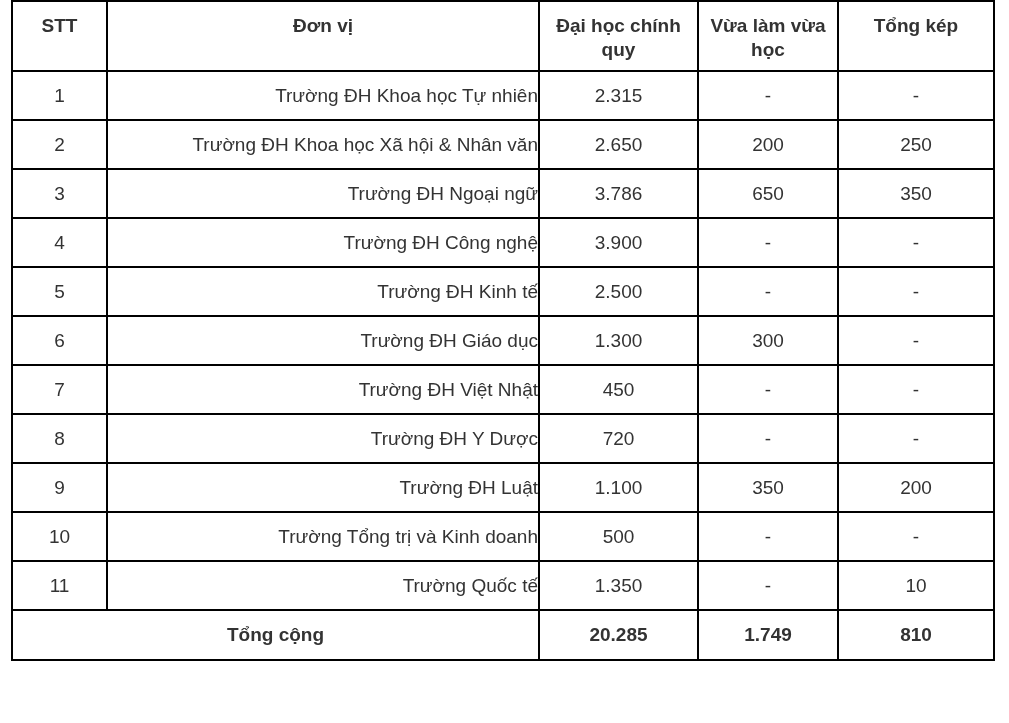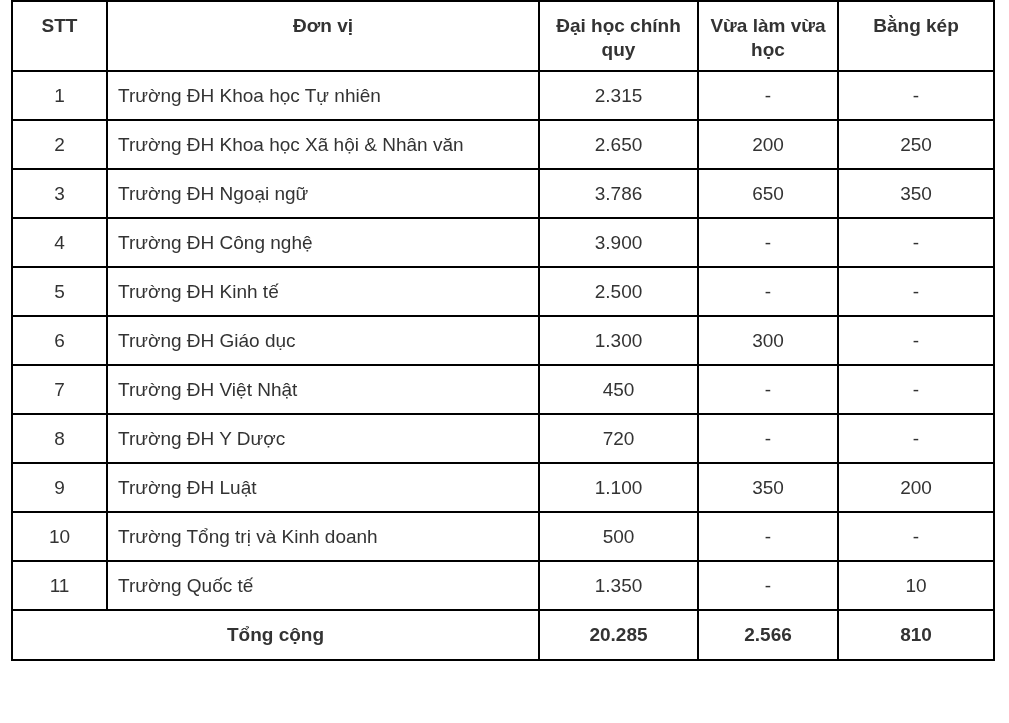--- a/index.html
+++ b/index.html
@@ -44,21 +44,21 @@
       box-sizing: border-box;
       color: #333333;
     }
     td {
       height: 49px;
       box-sizing: border-box;
       text-align: center;
       vertical-align: middle;
     }
     td.unit {
-      text-align: left;
+      text-align: right;
       padding-left: 10px;
     }
     tr.total td {
       font-weight: bold;
       height: 50px;
       margin-left: 16px;
     }
   </style>
 </head>
 <body>
@@ -71,21 +71,21 @@
       <col class="c-main">
       <col class="c-part">
       <col class="c-dual">
     </colgroup>
     <thead>
       <tr>
         <th>STT</th>
         <th>Đơn vị</th>
         <th>Đại học chính quy</th>
         <th>Vừa làm vừa học</th>
-        <th>Bằng kép</th>
+        <th>Tổng kép</th>
       </tr>
     </thead>
     <tbody>
       <tr>
         <td>1</td>
         <td class="unit">Trường ĐH Khoa học Tự nhiên</td>
         <td>2.315</td>
         <td>-</td>
         <td>-</td>
       </tr>
@@ -155,18 +155,18 @@
       <tr>
         <td>11</td>
         <td class="unit">Trường Quốc tế</td>
         <td>1.350</td>
         <td>-</td>
         <td>10</td>
       </tr>
       <tr class="total">
         <td colspan="2">Tổng cộng</td>
         <td>20.285</td>
-        <td>2.566</td>
+        <td>1.749</td>
         <td>810</td>
       </tr>
     </tbody>
   </table>
 </div>
 
 </body></html>

